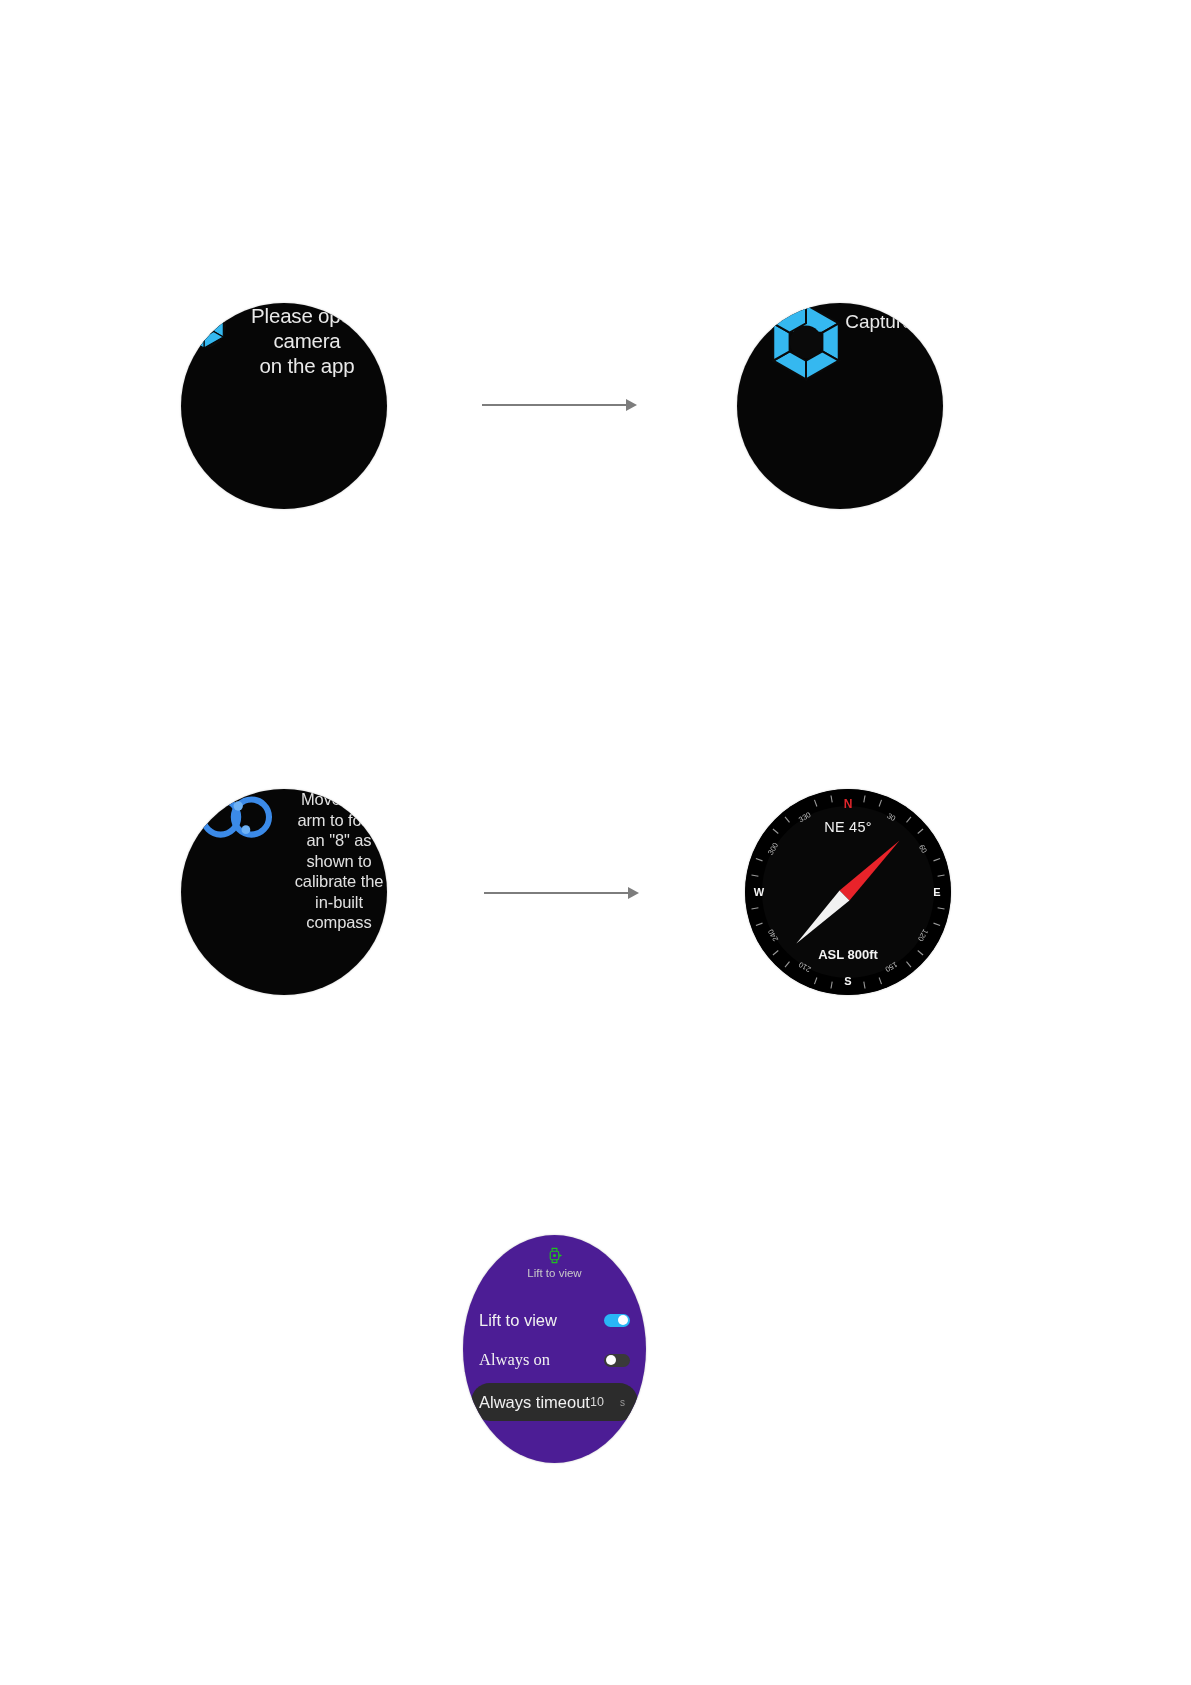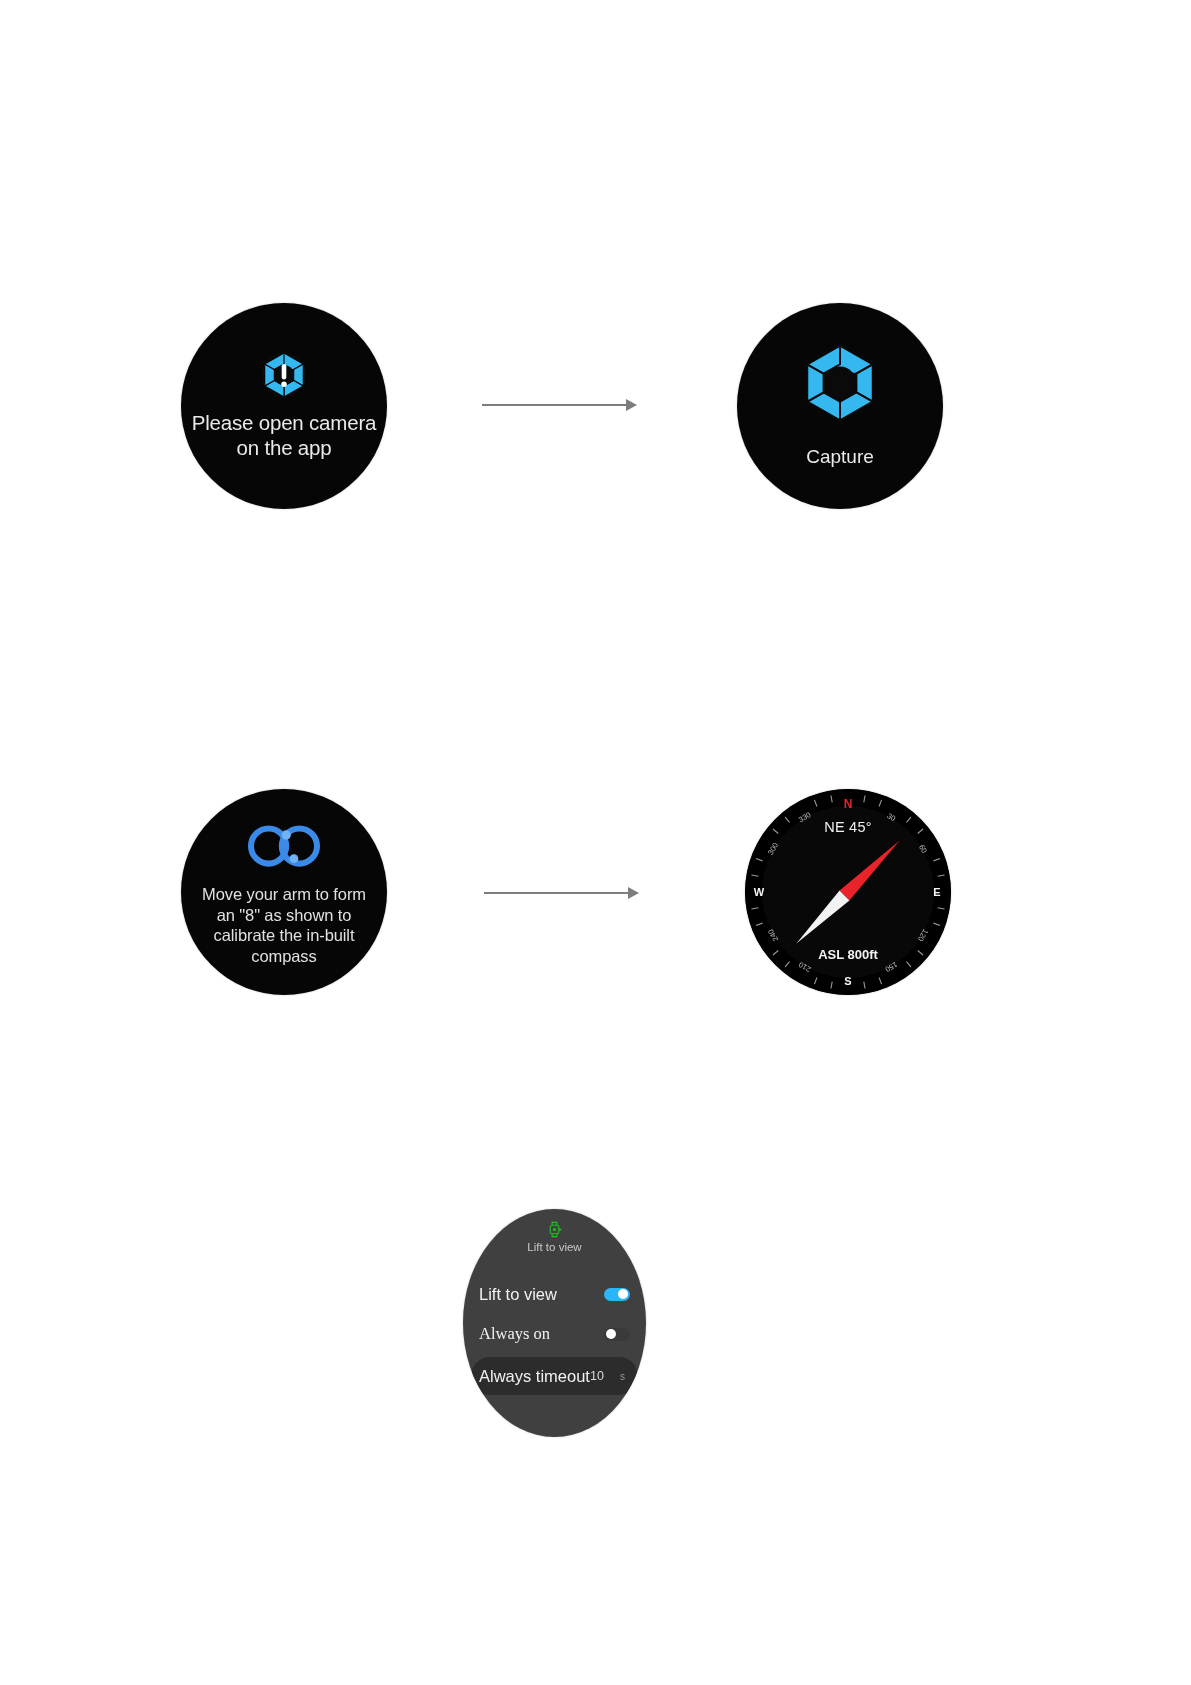--- a/index.html
+++ b/index.html
@@ -26,22 +26,22 @@
     border-radius: 50%;
     background: #060606;
     overflow: hidden;
     box-shadow: 0 0 2px rgba(0,0,0,0.25);
   }
   .watch-inner {
     position: absolute;
     inset: 0;
     border-radius: 50%;
     display: flex;
-    flex-direction: column;
-    align-items: center;
+    flex-direction: row;
+    align-items: flex-start;
     justify-content: center;
   }
 
   
   #watch-camera-prompt {
     left: 181px;
     top: 303px;
     width: 206px;
     height: 206px;
   }
@@ -124,25 +124,25 @@
     bottom: 33px;
     text-align: center;
     color: #f2f2f2;
     font-size: 13px;
     font-weight: bold;
   }
 
   
   #watch-settings {
     left: 463px;
-    top: 1209px;
+    top: 1235px;
     width: 183px;
     height: 228px;
     border-radius: 50% / 50%;
-    background: #404040;
+    background: #4c1d95;
   }
   .settings-body {
     position: absolute;
     inset: 0;
     display: block;
   }
   .settings-header {
     position: absolute;
     top: 11px;
     left: 0;

